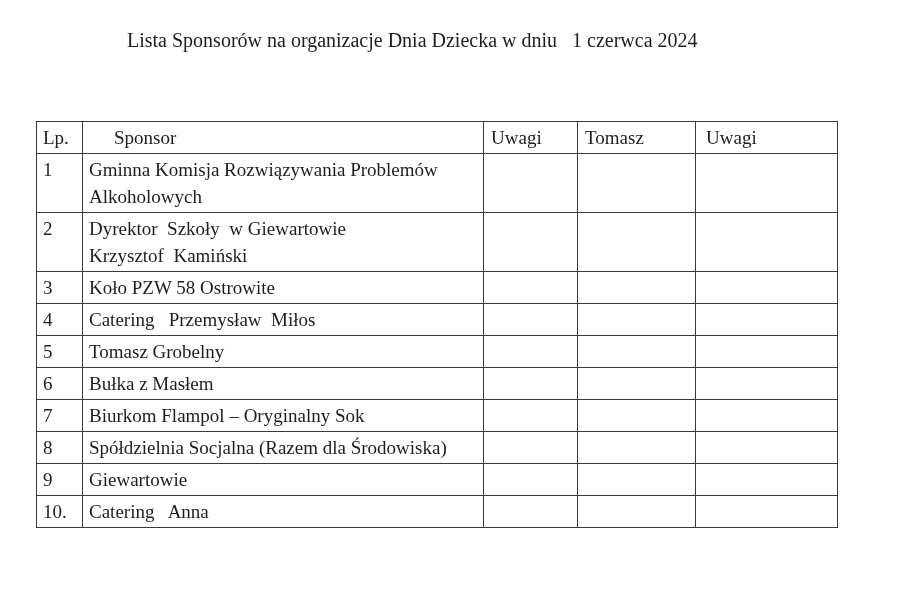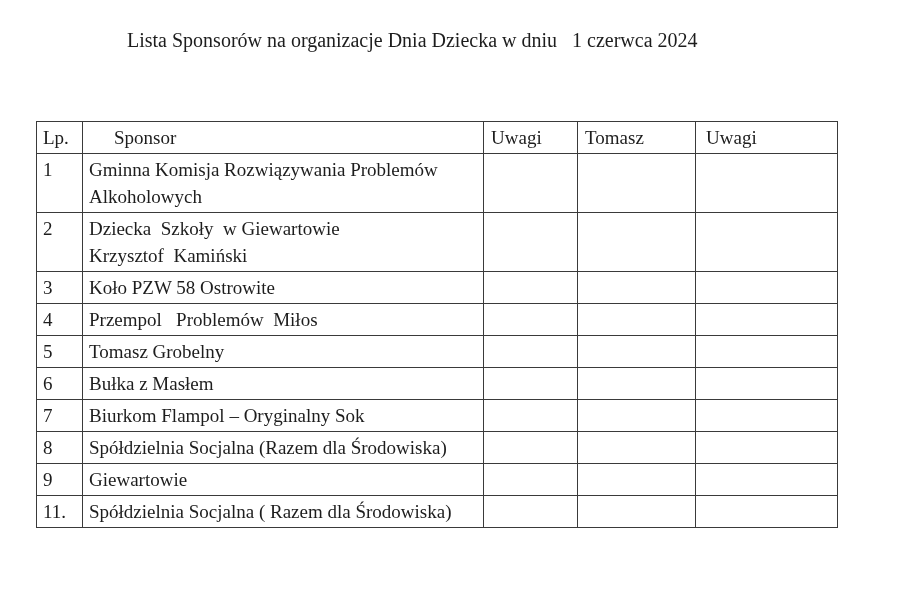--- a/index.html
+++ b/index.html
@@ -82,36 +82,36 @@
       <tr class="two-line">
         <td>1</td>
         <td>Gminna Komisja Rozwiązywania Problemów
 Alkoholowych</td>
         <td></td>
         <td></td>
         <td></td>
       </tr>
       <tr class="two-line">
         <td>2</td>
-        <td>Dziecka  Szkoły  w Giewartowie
+        <td>Dyrektor  Szkoły  w Giewartowie
 Krzysztof  Kamiński</td>
         <td></td>
         <td></td>
         <td></td>
       </tr>
       <tr>
         <td>3</td>
         <td>Koło PZW 58 Ostrowite</td>
         <td></td>
         <td></td>
         <td></td>
       </tr>
       <tr>
         <td>4</td>
-        <td>Przempol   Problemów  Miłos</td>
+        <td>Catering   Przemysław  Miłos</td>
         <td></td>
         <td></td>
         <td></td>
       </tr>
       <tr>
         <td>5</td>
         <td>Tomasz Grobelny</td>
         <td></td>
         <td></td>
         <td></td>
@@ -138,22 +138,22 @@
         <td></td>
       </tr>
       <tr>
         <td>9</td>
         <td>Giewartowie</td>
         <td></td>
         <td></td>
         <td></td>
       </tr>
       <tr>
-        <td>11.</td>
-        <td>Spółdzielnia Socjalna ( Razem dla Środowiska)</td>
+        <td>10.</td>
+        <td>Catering   Anna</td>
         <td></td>
         <td></td>
         <td></td>
       </tr>
     </tbody>
   </table>
 
 </div>
 
 </body></html>

